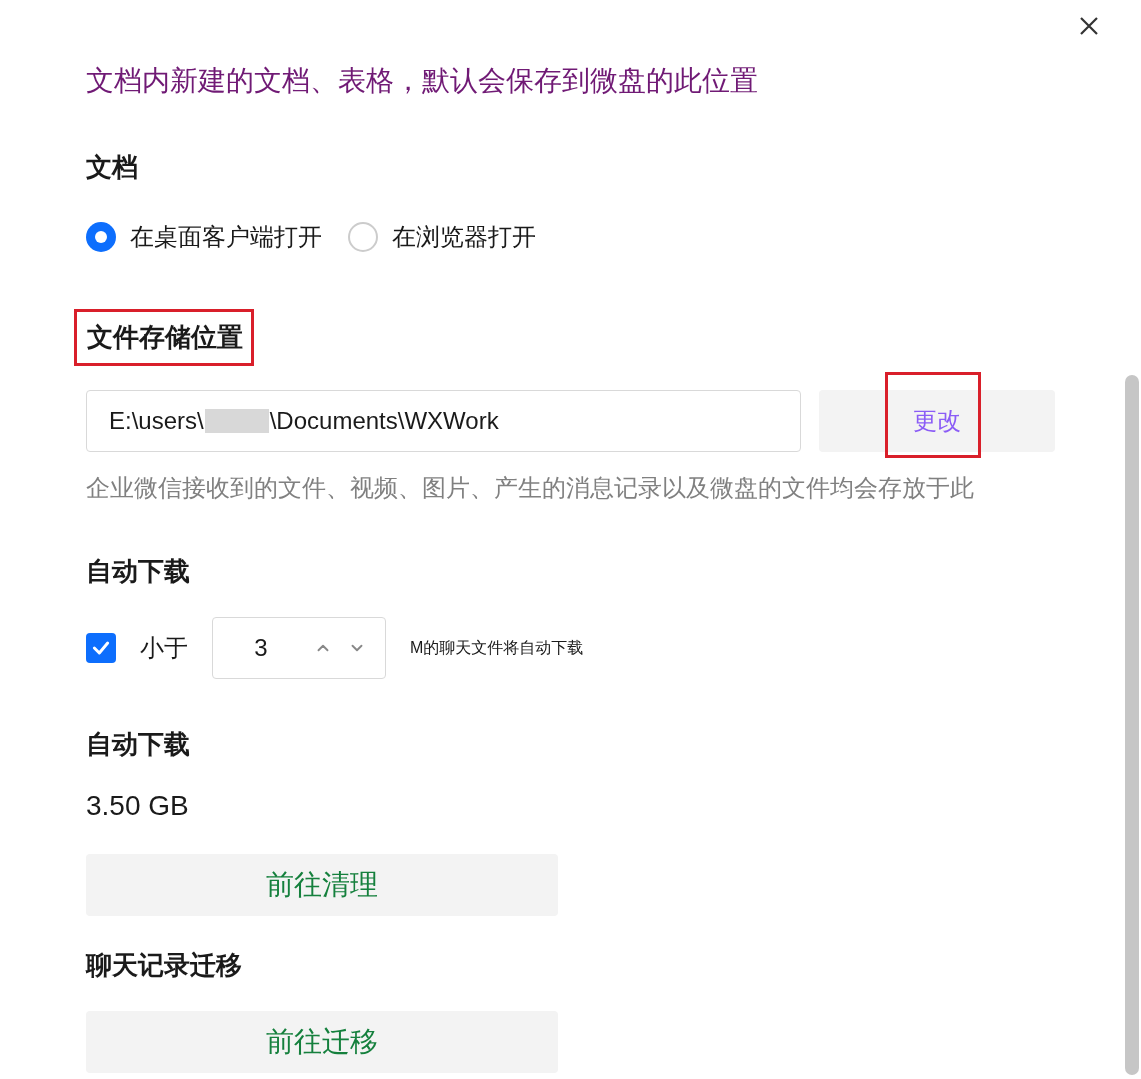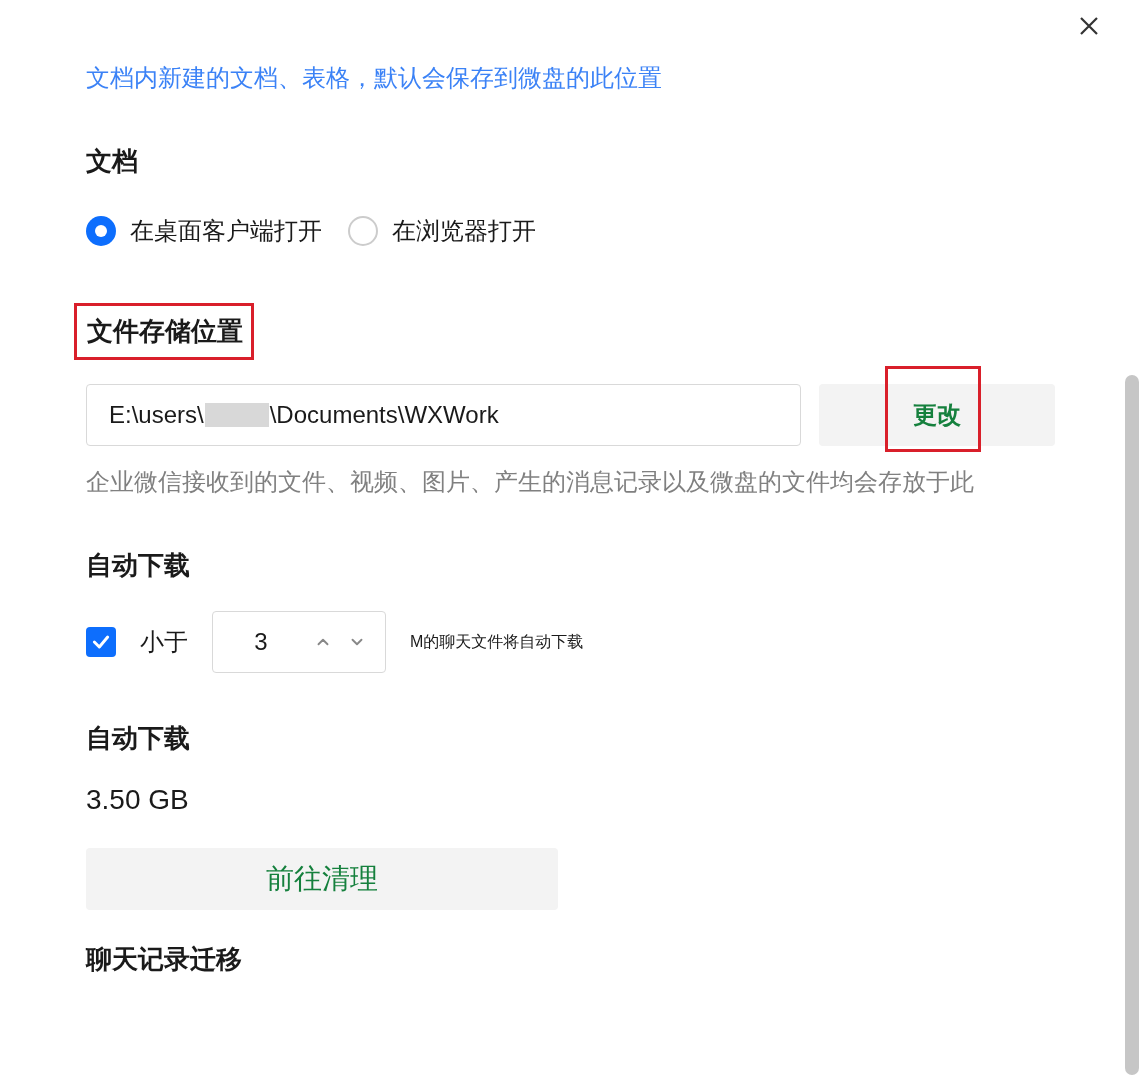--- a/index.html
+++ b/index.html
@@ -45,22 +45,22 @@
       color: #333;
     }
     .close-btn svg {
       width: 24px;
       height: 24px;
     }
     .content {
       padding: 60px 86px 40px 86px;
     }
     .top-description {
-      color: #3b82f6;
-      font-size: 24px;
+      color: #701a75;
+      font-size: 28px;
       margin-bottom: 48px;
       line-height: 1.5;
     }
     .section-title {
       font-size: 26px;
       font-weight: 600;
       color: #1a1a1a;
       margin-bottom: 28px;
     }
     .highlight-box-label {
@@ -140,23 +140,22 @@
     .change-btn-wrapper {
       position: relative;
     }
     .change-btn {
       width: 236px;
       height: 62px;
       background: #f3f3f3;
       border: none;
       border-radius: 4px;
       font-size: 24px;
-      color: #15803d;
-      cursor: pointer;
-      font-weight: bold;
+      color: #8b5cf6;
+      cursor: pointer;
     }
     .highlight-box-btn {
       position: absolute;
       border: 3px solid #d91f2a;
       top: -18px;
       left: 66px;
       width: 96px;
       height: 86px;
       pointer-events: none;
     }
@@ -320,14 +319,15 @@
     <span class="suffix-label">M的聊天文件将自动下载</span>
   </div>
 
   
   <div class="section-title">自动下载</div>
   <div class="storage-value">3.50 GB</div>
   <button class="action-btn">前往清理</button>
 
   
   <div class="section-title">聊天记录迁移</div>
+  <button class="action-btn">前往迁移</button>
 
 </div>
 
 </body></html>

